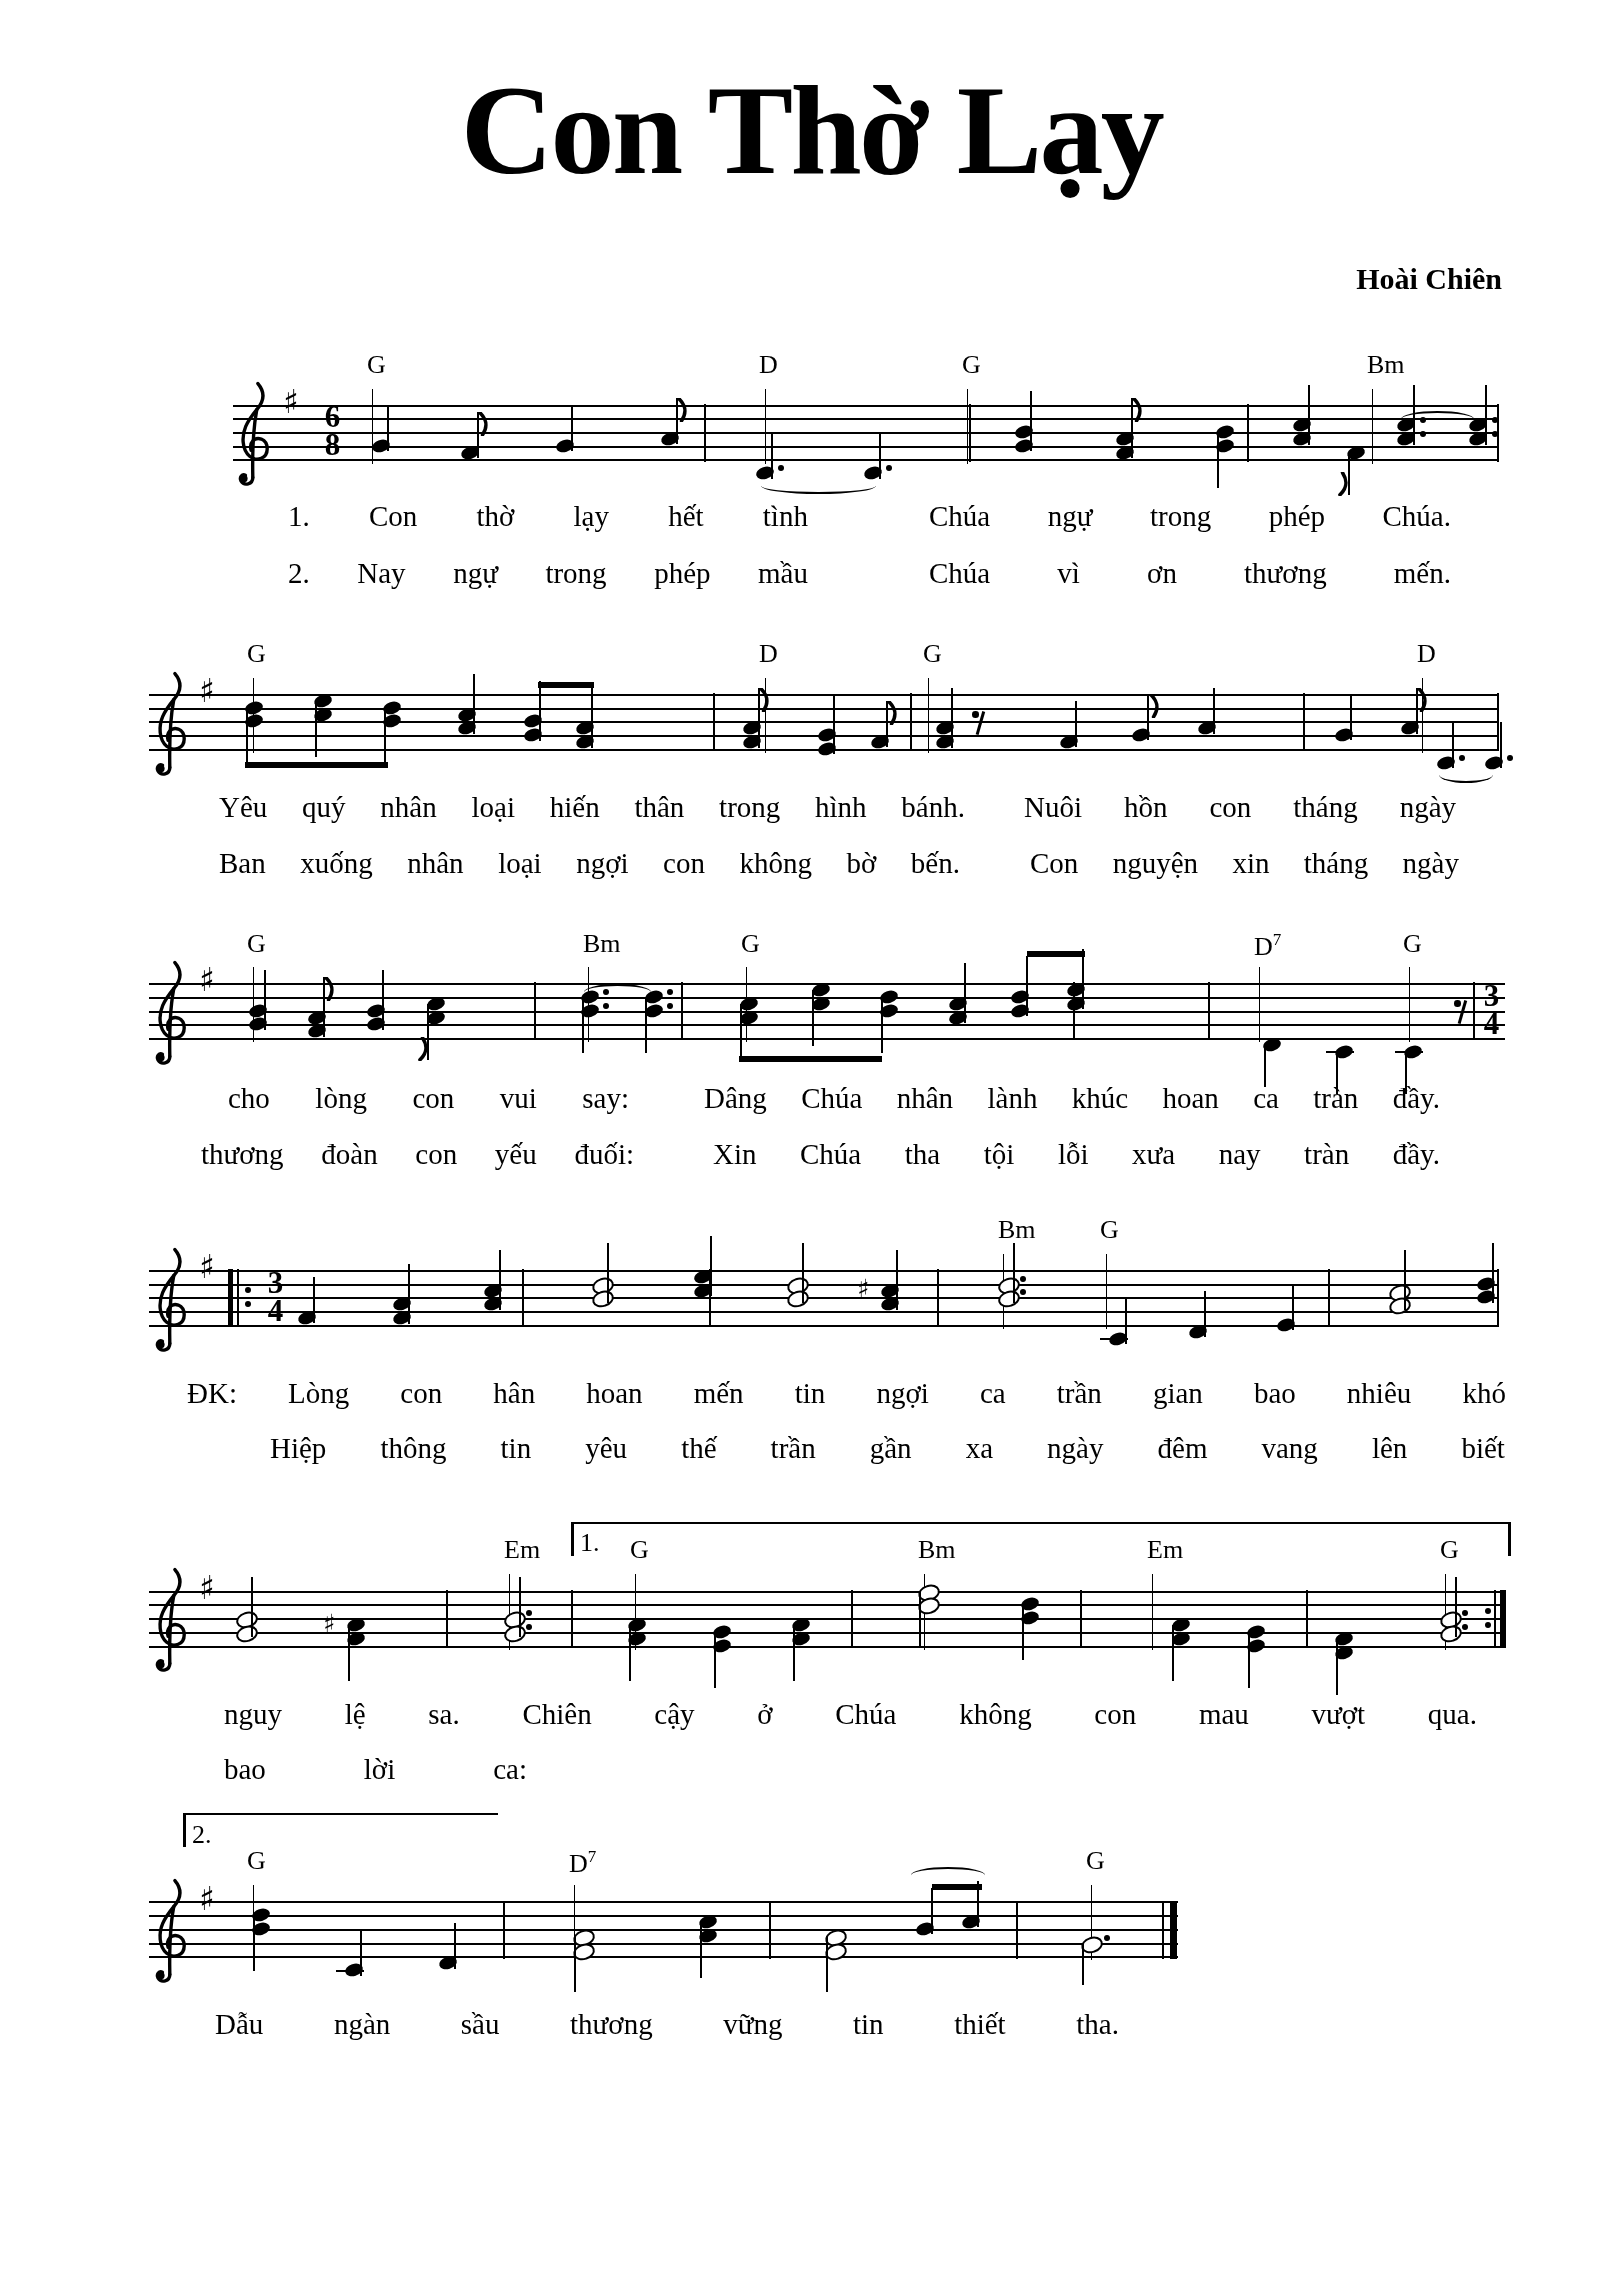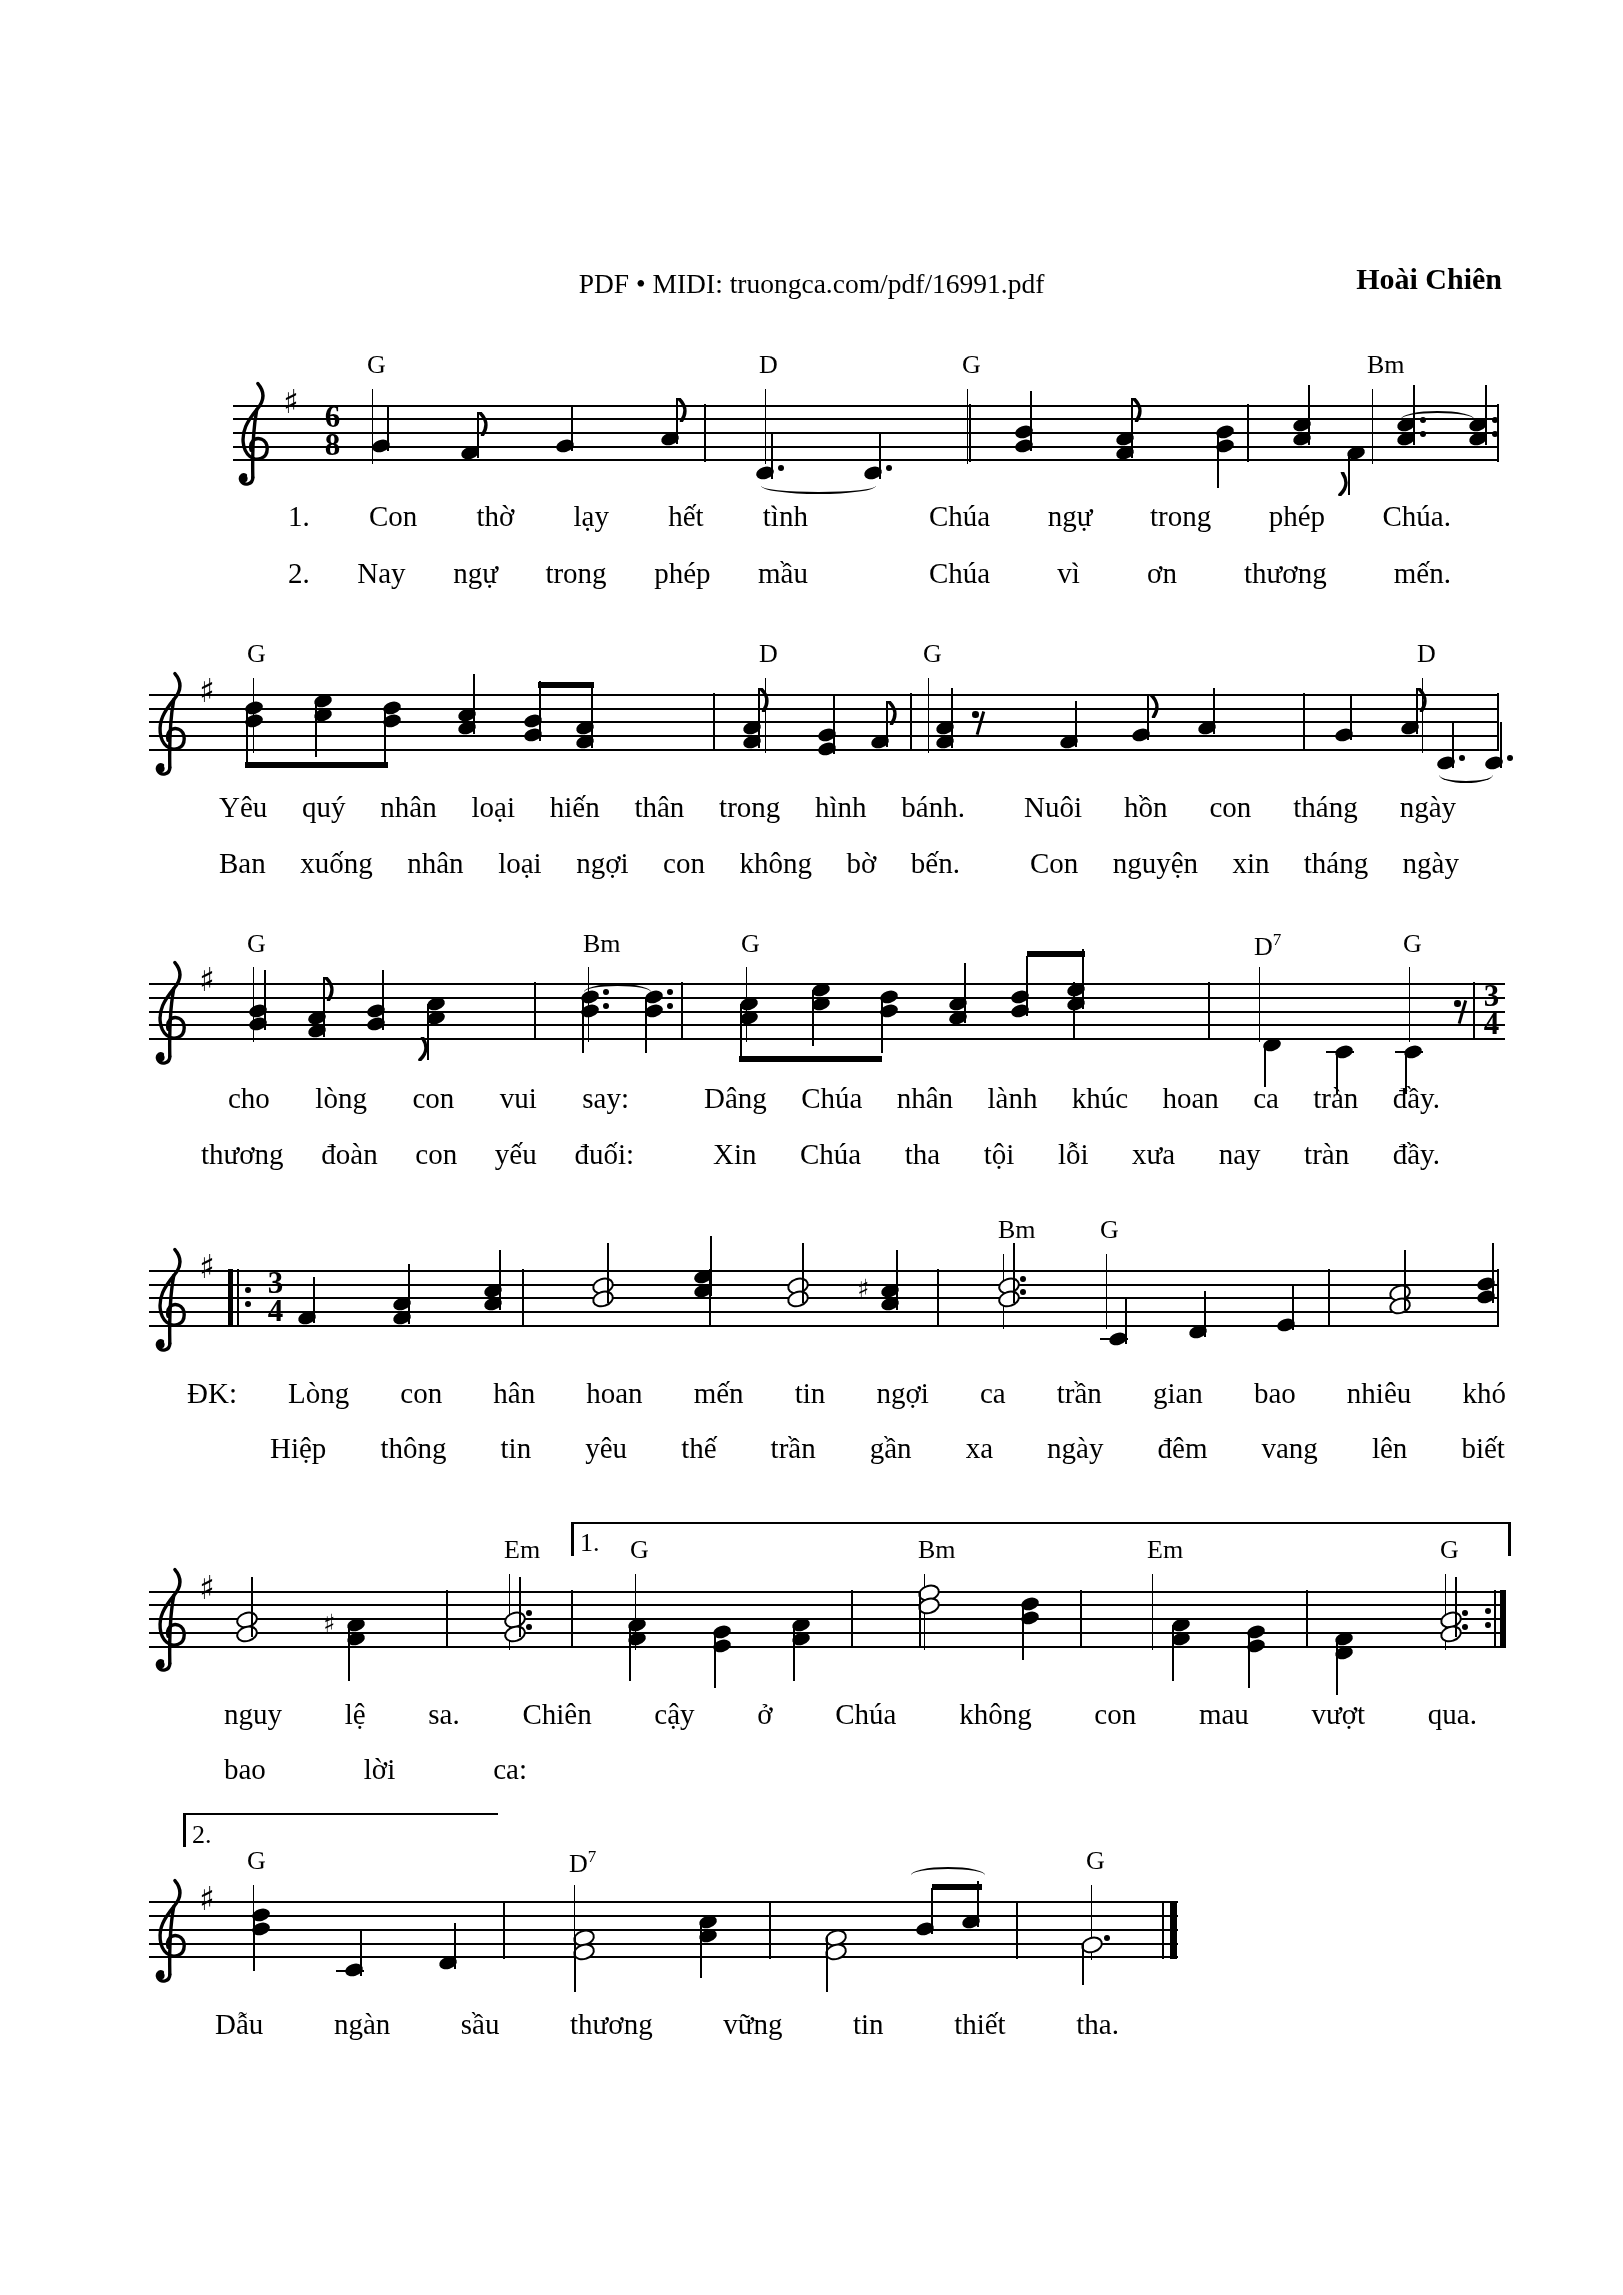--- a/index.html
+++ b/index.html
@@ -35,21 +35,21 @@
   .lyric-seg{position:absolute;display:flex;justify-content:space-between;font-size:29px;line-height:1.2;white-space:nowrap;}
   .rest-dot{position:absolute;width:6.5px;height:6.5px;border-radius:50%;background:#000;}
   .rest-line{position:absolute;width:2.6px;height:23.6px;background:#000;transform:rotate(16deg);}
   .clef-svg{position:absolute;}
   .flag-svg{position:absolute;}
 </style>
 </head>
 <body>
 
 <div id="sheet-page">
-  <div class="abs" id="song-subtitle">PDF • MIDI: truongca.com/pdf/16991.pdf</div>
+  <div class="abs" id="song-title">Con Thờ Lạy</div>
   <div class="abs" id="composer-name">Hoài Chiên</div>
   <div id="score">
       <div class="staff-line" style="left: 233px; top: 405px; width: 1266px;"></div>
       <div class="staff-line" style="left: 233px; top: 418px; width: 1266px;"></div>
       <div class="staff-line" style="left: 233px; top: 432px; width: 1266px;"></div>
       <div class="staff-line" style="left: 233px; top: 446px; width: 1266px;"></div>
       <div class="staff-line" style="left: 233px; top: 459px; width: 1266px;"></div>
       <div class="barline" style="left: 704px; top: 404px; height: 58px;"></div>
       <div class="barline" style="left: 969px; top: 404px; height: 58px;"></div>
       <div class="barline" style="left: 1247px; top: 404px; height: 58px;"></div>

